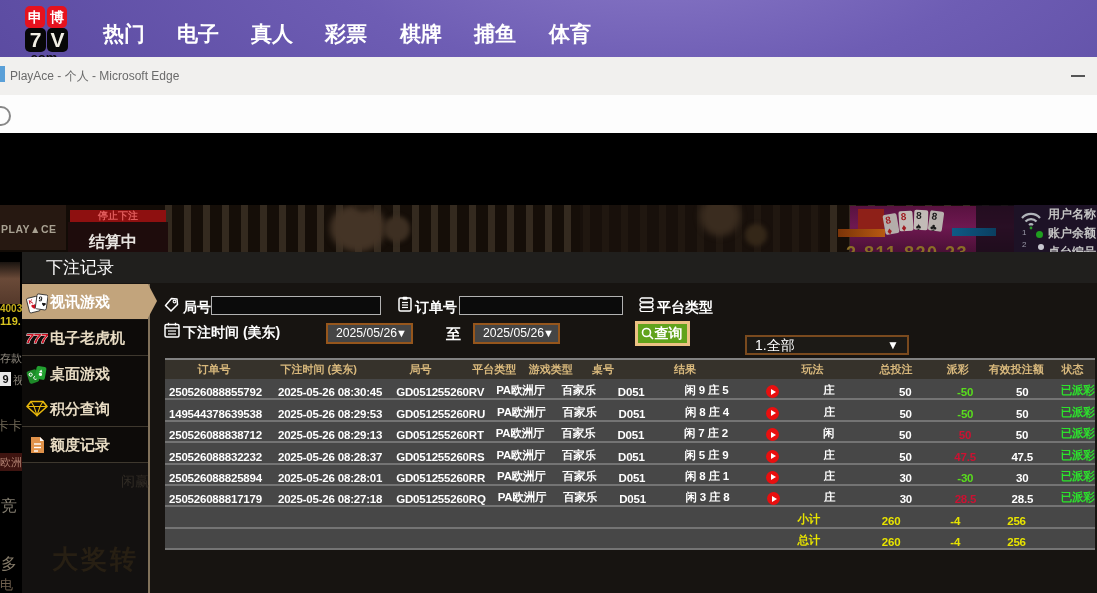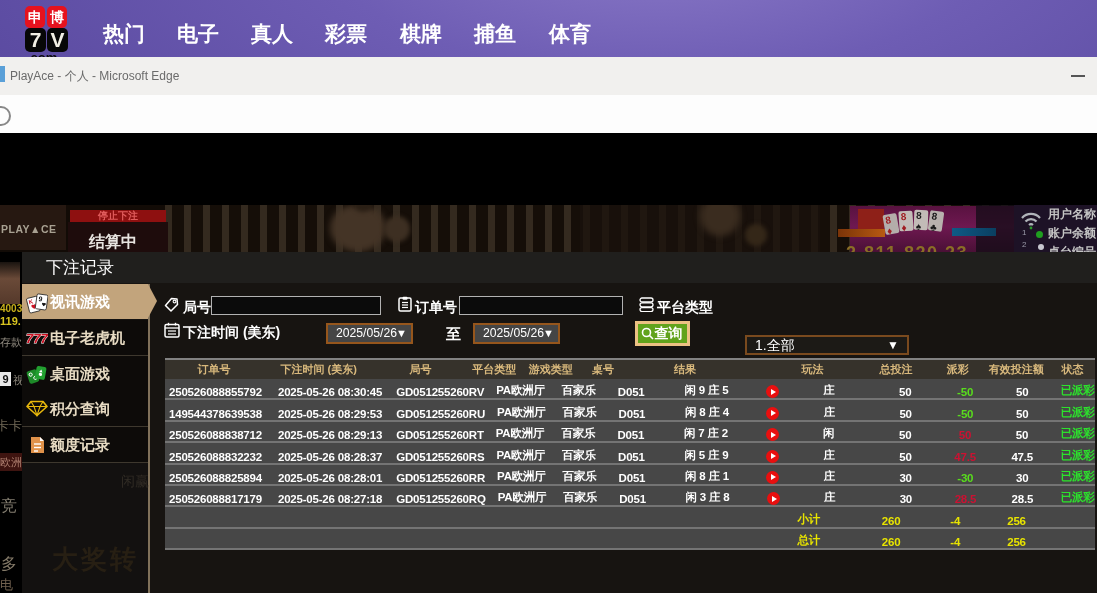--- a/index.html
+++ b/index.html
@@ -128,21 +128,21 @@
     <div class="abs" style="left:1038px;top:42px;width:6px;height:6px;border-radius:50%;background:#c8c8d0;"></div>
     <div class="abs" style="left:1048px;top:4px;font-size:12px;font-weight:bold;color:#c4c4c4;">用户名称</div>
     <div class="abs" style="left:1048px;top:23px;font-size:12px;font-weight:bold;color:#c4c4c4;">账户余额</div>
     <div class="abs" style="left:1048px;top:42px;font-size:12px;font-weight:bold;color:#c4c4c4;">桌台编号</div>
     <div class="abs" style="left:0;top:0;width:1097px;height:3px;background:#000;"></div>
   </div>
   <div id="leftfrag" class="abs" style="left:0;top:120px;width:22px;height:340px;overflow:hidden;">
     <div class="abs" style="left:0;top:9px;width:20px;height:42px;background:linear-gradient(180deg,#1a1410,#6a4a38 40%,#55392b);"></div>
     <div class="abs" style="left:0;top:50px;font-size:10px;font-weight:bold;color:#c8b01c;">4003</div>
     <div class="abs" style="left:0;top:62px;font-size:11px;font-weight:bold;color:#d8c420;">119.</div>
-    <div class="abs" style="left:0;top:82px;font-size:11px;color:#938d82;">存款</div>
+    <div class="abs" style="left:0;top:98px;font-size:11px;color:#938d82;">存款</div>
     <div class="abs" style="left:0;top:119px;width:11px;height:14px;background:#e8e8e8;color:#111;font-size:11px;font-weight:bold;text-align:center;line-height:14px;">9</div>
     <div class="abs" style="left:13px;top:120px;font-size:11px;color:#8a8478;">视</div>
     <div class="abs" style="left:-4px;top:164px;font-size:13px;color:#6e6654;">卡卡</div>
     <div class="abs" style="left:0;top:200px;width:22px;height:18px;background:#3e1410;"></div>
     <div class="abs" style="left:0;top:202px;font-size:11px;color:#b08070;">欧洲</div>
     <div class="abs" style="left:1px;top:243px;font-size:16px;color:#847e70;">竞</div>
     <div class="abs" style="left:1px;top:301px;font-size:16px;color:#847a68;">多</div>
     <div class="abs" style="left:0;top:323px;font-size:13px;color:#70604e;">电子</div>
   </div>
 

